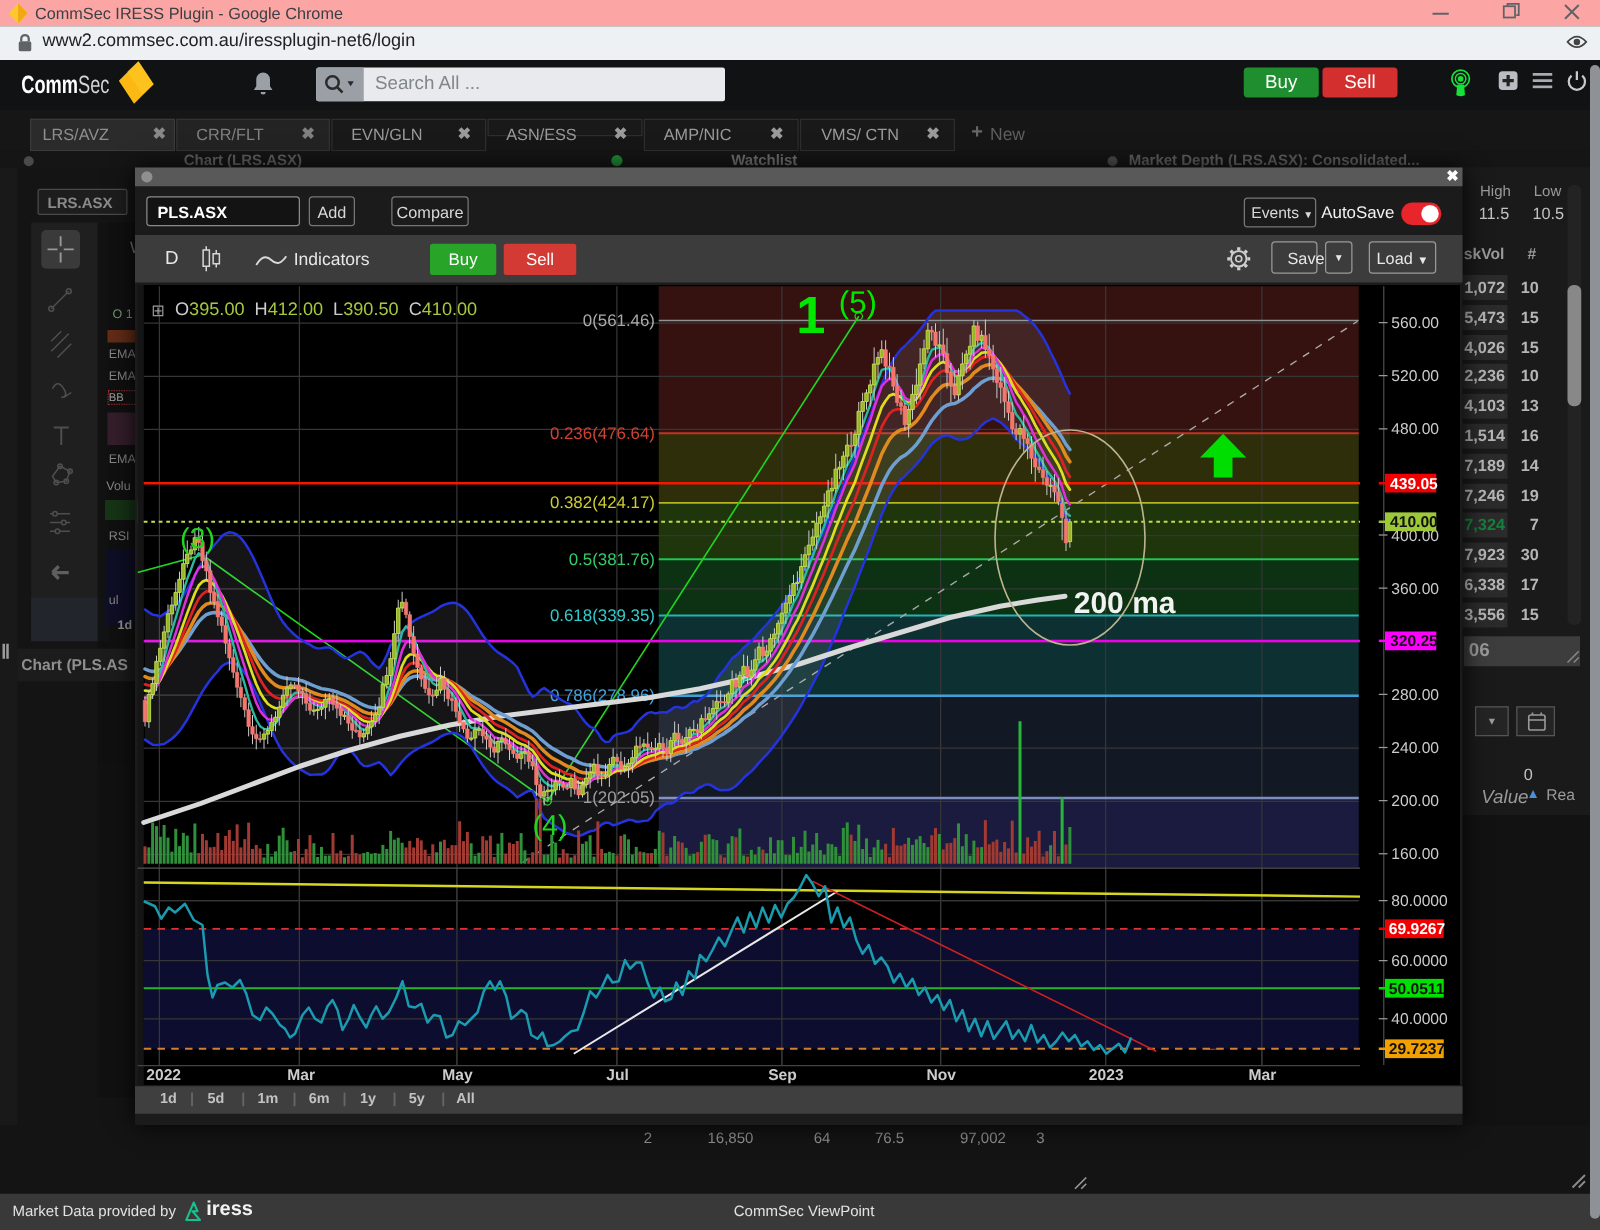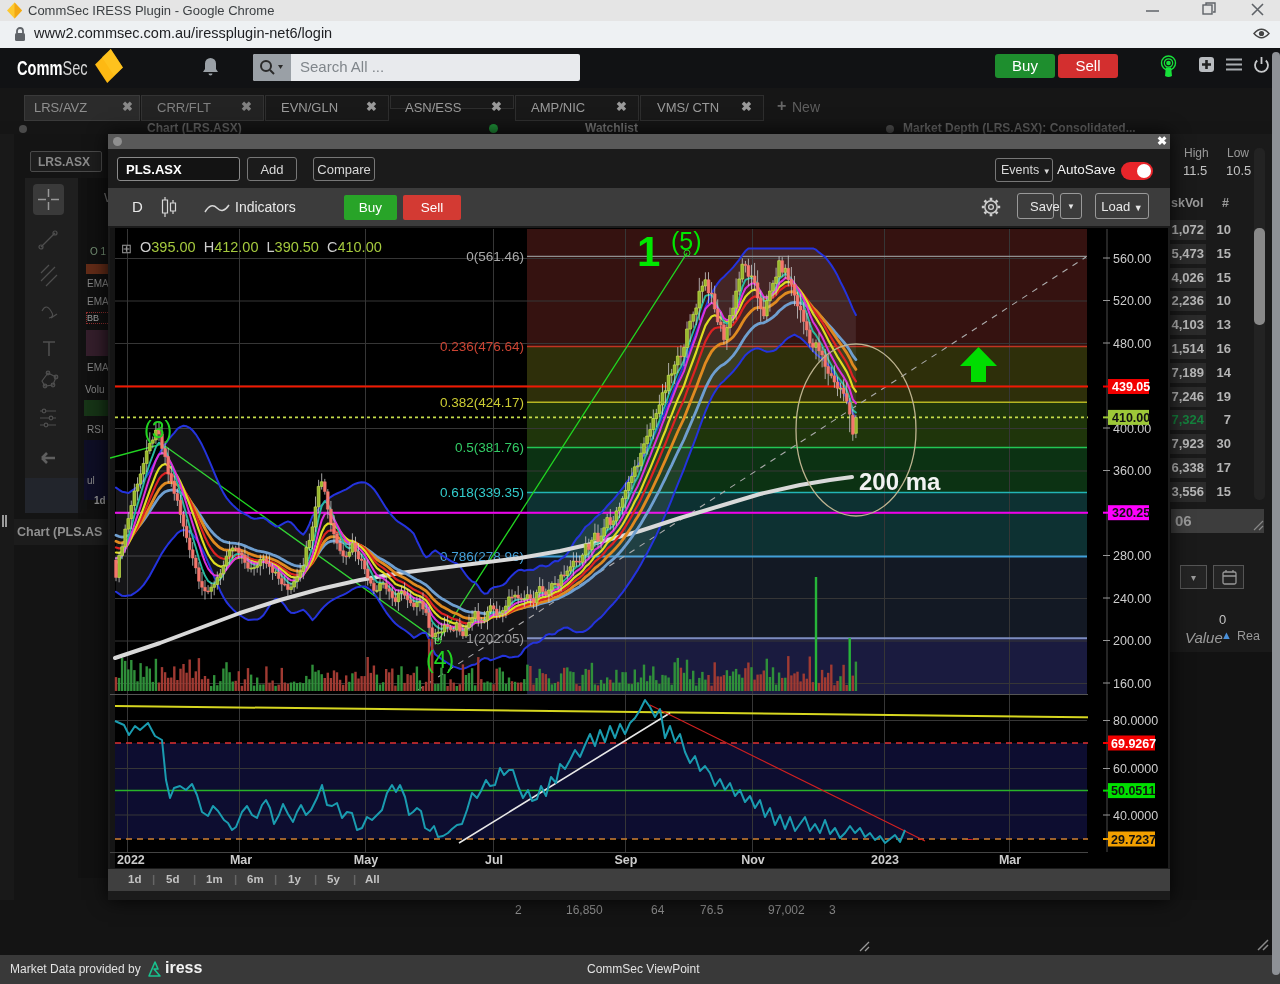--- a/index.html
+++ b/index.html
@@ -1,21 +1,21 @@
 <!DOCTYPE html>
 <html><head><meta charset="utf-8">
 <style>
 * { margin:0; padding:0; box-sizing:border-box; }
 body { width:1280px; height:984px; overflow:hidden; background:#191919;
   font-family:"Liberation Sans", sans-serif; position:relative; }
 .abs { position:absolute; }
 </style></head>
 <body>
 
-<div class="abs" style="left:0;top:0;width:1280px;height:21px;background:#e5e5e5;">
+<div class="abs" style="left:0;top:0;width:1280px;height:21px;background:#fca5a5;">
   <svg class="abs" style="left:6px;top:2px" width="17" height="17" viewBox="0 0 17 17">
     <path d="M8.5 0.5 L16 8.5 L8.5 16.5 L1 8.5 Z" fill="#fdc82f"></path>
     <path d="M8.5 0.5 L16 8.5 L8.5 16.5" fill="#f3a813"></path>
   </svg>
   <div class="abs" style="left:28px;top:3px;font-size:13px;color:#3c4043;">CommSec IRESS Plugin - Google Chrome</div>
   <svg class="abs" style="left:1140px;top:0" width="140" height="21" viewBox="0 0 140 21">
     <path d="M6 11 h13" stroke="#5f6368" stroke-width="1.5"></path>
     <rect x="63" y="5" width="9" height="9" fill="none" stroke="#5f6368" stroke-width="1.4"></rect>
     <path d="M66 5 v-2 h9 v9 h-2" fill="none" stroke="#5f6368" stroke-width="1.4"></path>
     <path d="M112 4 l11 11 M123 4 l-11 11" stroke="#5f6368" stroke-width="1.6"></path>
@@ -257,21 +257,21 @@
 </div>
 
 <div class="abs" style="left:108px;top:134px;width:1062px;height:766px;background:#1b1b1b;box-shadow:0 0 18px rgba(0,0,0,0.85);">
 
   <div class="abs" style="left:0;top:0;width:1062px;height:15px;background:#595959;">
     <span class="abs" style="left:5px;top:3px;width:9px;height:9px;border-radius:50%;background:#8f8f8f;"></span>
     <span class="abs" style="left:1049px;top:0px;font-size:12px;font-weight:bold;color:#fff;">✖</span>
   </div>
 
   <div class="abs" style="left:9px;top:23px;width:123px;height:24px;background:#131313;border:1px solid #8a8a8a;border-radius:3px;color:#fff;font-size:13px;font-weight:bold;padding:4px 0 0 8px;">PLS.ASX</div>
-  <div class="abs" style="left:139px;top:23px;width:50px;height:24px;border:1px solid #777;border-radius:3px;color:#d8d8d8;font-size:13px;text-align:center;line-height:23px;">Add</div>
+  <div class="abs" style="left:139px;top:23px;width:37px;height:24px;border:1px solid #777;border-radius:3px;color:#d8d8d8;font-size:13px;text-align:center;line-height:23px;">Add</div>
   <div class="abs" style="left:205px;top:23px;width:62px;height:24px;border:1px solid #777;border-radius:3px;color:#d8d8d8;font-size:13px;text-align:center;line-height:23px;">Compare</div>
   <div class="abs" style="left:887px;top:24px;width:58px;height:24px;border:1px solid #777;border-radius:3px;color:#d8d8d8;font-size:12.5px;line-height:23px;padding-left:5px;white-space:nowrap;">Events <span style="font-size:8px;">▼</span></div>
   <div class="abs" style="left:949px;top:28px;font-size:13.5px;color:#f2f2f2;">AutoSave</div>
   <div class="abs" style="left:1013px;top:28px;width:32px;height:18px;background:#e8252a;border-radius:9px;">
     <span class="abs" style="left:16px;top:2px;width:14px;height:14px;border-radius:50%;background:#fff;"></span>
   </div>
 
   <div class="abs" style="left:0;top:54px;width:1062px;height:38px;background:#3c3c3c;">
     <span class="abs" style="left:24px;top:10px;font-size:15px;color:#e8e8e8;">D</span>
     <svg class="abs" style="left:52px;top:8px" width="18" height="22" viewBox="0 0 18 22">

